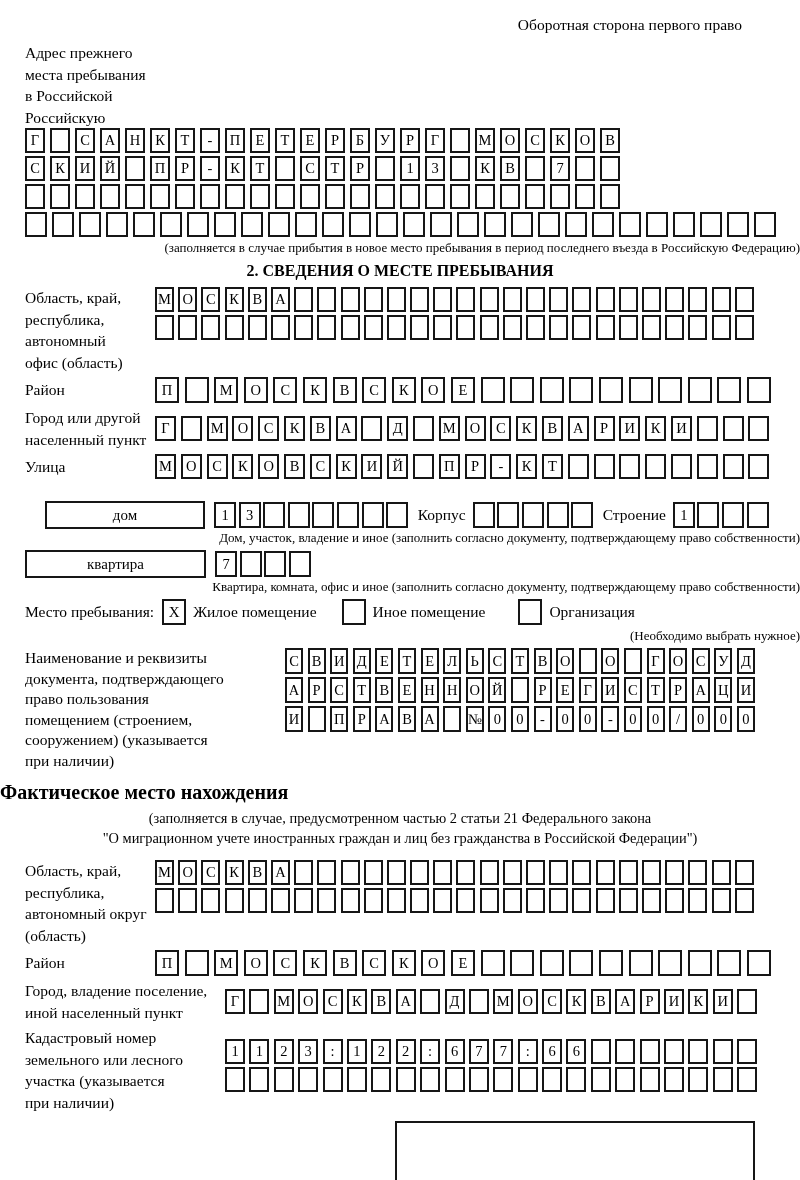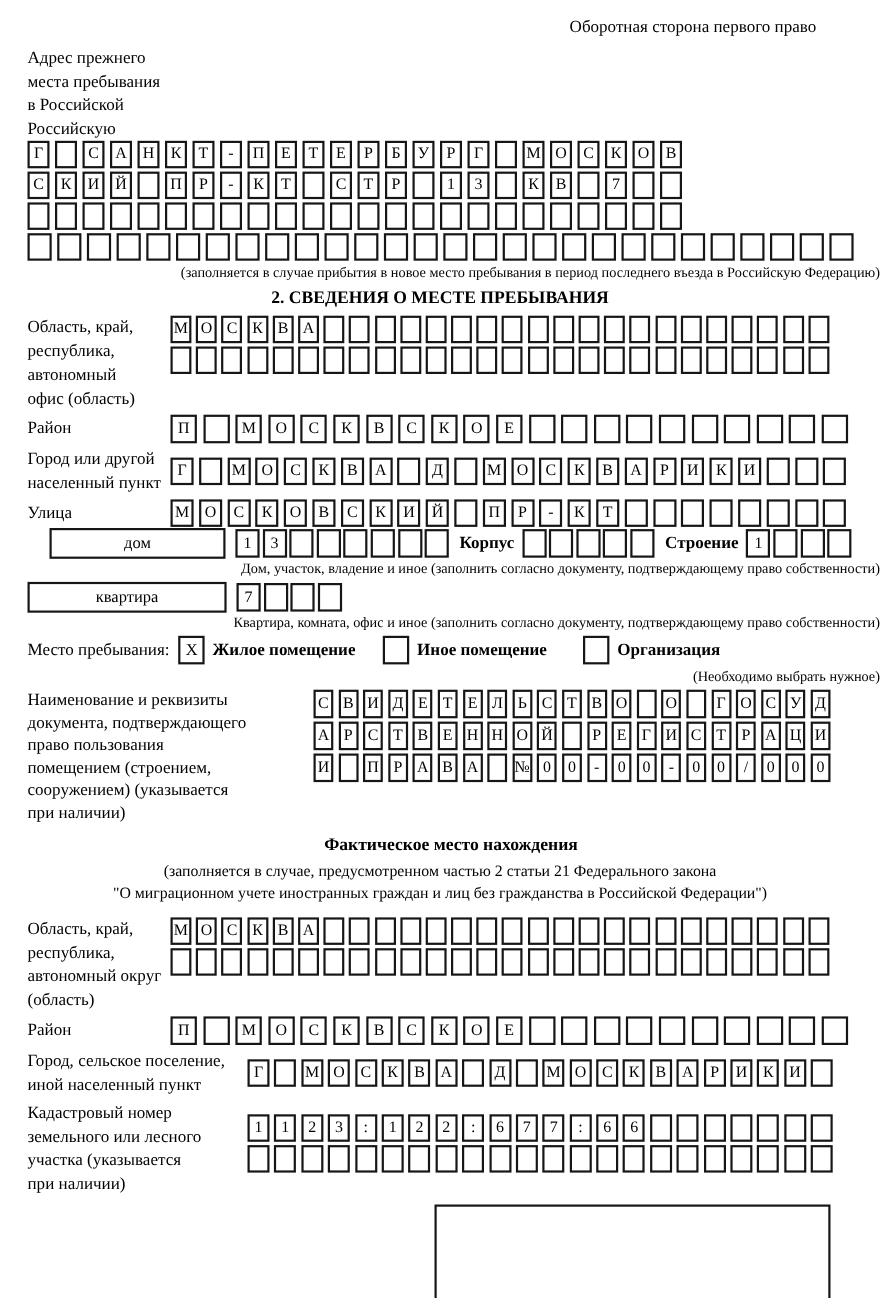--- a/index.html
+++ b/index.html
@@ -41,36 +41,36 @@
   .sect-title{ text-align:center; font-weight:bold; font-size:16px; margin:6px 0 7px 0; }
 
   .widebox{
     box-sizing:border-box; border:2px solid #161616; height:28px;
     display:inline-flex; align-items:center; justify-content:center;
     flex:none; font-size:15px;
   }
   .wb-house{ width:160px; margin-right:9px; }
   .wb-apt{ width:181px; margin-right:9px; }
 
-  .inlbl{ flex:none; margin:0 7px;font-weight:bold; }
+  .inlbl{ flex:none; margin:0 7px; }
   .chk{
     box-sizing:border-box; flex:none; width:24px; height:26px;
     border:2px solid #161616; display:inline-flex; align-items:center; justify-content:center;
     font-size:15px;
   }
   .gap8{width:8px;flex:none;} .gap18{width:18px;flex:none;} .gap26{width:26px;flex:none;}
 
-  .fact-title{ text-align:center; font-weight:bold; font-size:16px; margin:10px 0 4px 0;padding-left:20px; }
+  .fact-title{ text-align:left; font-weight:bold; font-size:20px; margin:10px 0 4px 0; }
   .fact-note{ text-align:center; font-size:14.4px; line-height:20px; margin-bottom:12px; }
 
   .markbox{
     box-sizing:border-box; width:360px; height:175px;
     border:2px solid #161616; margin:8px 0 3px 395px;
   }
-  .mt4{margin-top:4px;} .mt6{margin-top:1px;padding-left:20px;} .mt8{margin-top:8px;flex-direction:column;}
+  .mt4{margin-top:4px;} .mt6{margin-top:22px;padding-left:20px;} .mt8{margin-top:8px;flex-direction:column;}
   .padtop12{padding-top:12px;}
 </style>
 </head>
 <body>
 
 <div class="hdr">Оборотная сторона первого право</div>
 
 <div class="flexrow ml25 mt8">
   <div class="lbl w153">
       <div>Адрес прежнего</div>
@@ -582,21 +582,21 @@
       <span class="cell"></span>
       <span class="cell"></span>
       <span class="cell"></span>
       <span class="cell"></span>
       <span class="cell"></span>
     </div>
 </div>
 
 <div class="flexrow vcenter ml25 mt4">
   <div class="lbl w200">
-      <div>Город, сельское поселение,</div>
+      <div>Город, владение поселение,</div>
       <div>иной населенный пункт</div>
     </div>
   <div class="cellrow r22" style="margin-bottom:0">
       <span class="cell">Г</span>
       <span class="cell"></span>
       <span class="cell">М</span>
       <span class="cell">О</span>
       <span class="cell">С</span>
       <span class="cell">К</span>
       <span class="cell">В</span>

